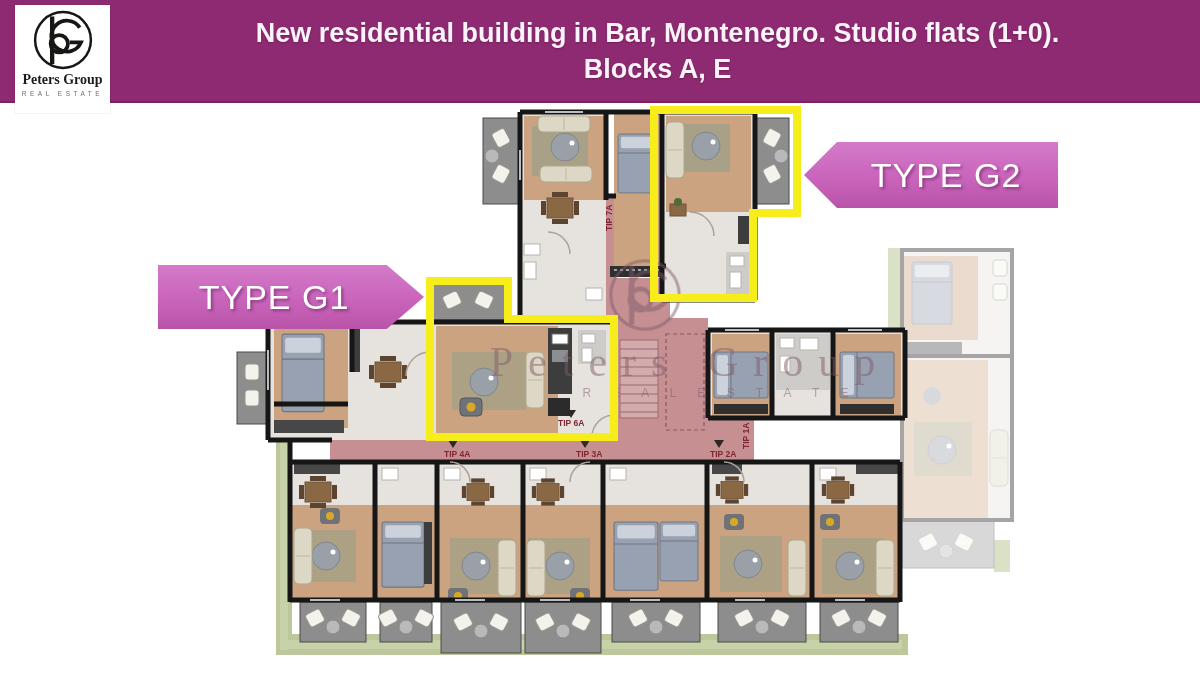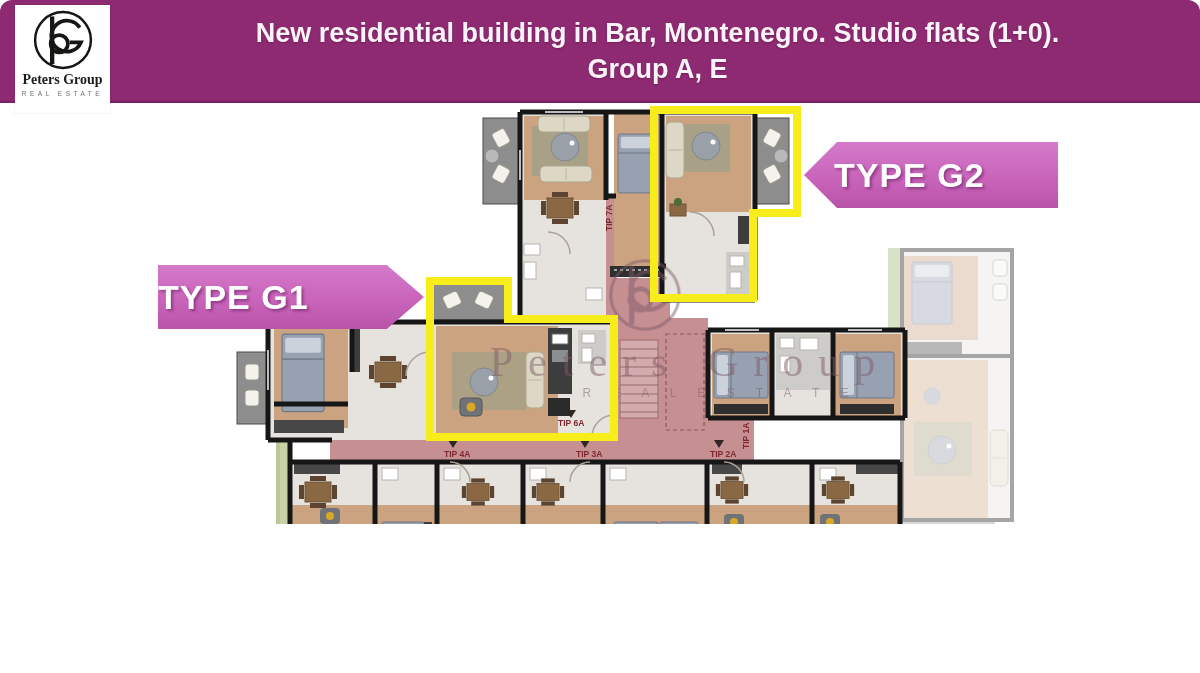--- a/index.html
+++ b/index.html
@@ -1,55 +1,55 @@
 <!DOCTYPE html>
 <html><head>
 <meta charset="utf-8">
 <style>
   html,body{margin:0;padding:0;background:#ffffff;}
-  .stage{position:relative;width:1200px;height:524px;background:#ffffff;overflow:hidden;
-         font-family:"Liberation Sans",sans-serif;border-radius:12px;}
+  .stage{position:relative;width:1200px;height:673px;background:#ffffff;overflow:hidden;
+         font-family:"Liberation Sans",sans-serif;}
   
   .header-bar{position:absolute;left:0;top:0;width:1200px;height:101px;
               background:#8e2a71;border-bottom:2px solid #7a2260;}
   .header-title{position:absolute;left:115px;right:0;top:0;height:101px;
                 display:flex;flex-direction:column;align-items:center;justify-content:center;
                 color:#fbf3fa;font-weight:bold;font-size:27px;line-height:36px;
                 text-shadow:0 1px 2px rgba(60,10,50,.35);}
   
   .logo-box{position:absolute;left:15px;top:5px;width:95px;height:108px;background:#ffffff;
             display:flex;flex-direction:column;align-items:center;box-shadow:0 0 0 1px rgba(0,0,0,0.04);}
   .logo-box svg{margin-top:4px;}
   .logo-name{font-family:"Liberation Serif",serif;font-weight:bold;font-size:14px;color:#1c1c1a;
              margin-top:1px;white-space:nowrap;}
   .logo-tagline{font-size:6.5px;letter-spacing:3.5px;color:#6b6b6b;margin-top:2px;white-space:nowrap;}
   
   .plan-svg{position:absolute;left:0;top:0;width:1200px;height:673px;}
   
-  .banner{position:absolute;display:flex;align-items:center;
-          color:#ffffff;font-weight:bold;font-size:34px;letter-spacing:1px;
+  .banner{position:absolute;display:flex;align-items:center;justify-content:center;
+          color:#ffffff;font-weight:normal;font-size:34px;letter-spacing:1px;
           text-shadow:2px 2px 3px rgba(90,20,80,.5);
           background:linear-gradient(180deg,#d47ac9 0%,#c964bb 55%,#b854a8 100%);
           filter:drop-shadow(2px 3px 3px rgba(0,0,0,.25));}
   .banner-g1{left:158px;top:265px;width:266px;height:64px;padding-right:34px;box-sizing:border-box;
              clip-path:polygon(0 0,86% 0,100% 50%,86% 100%,0 100%);}
   .banner-g2{left:804px;top:142px;width:254px;height:66px;padding-left:30px;box-sizing:border-box;
              clip-path:polygon(100% 0,13% 0,0 50%,13% 100%,100% 100%);}
   text{font-family:"Liberation Sans",sans-serif;}
   .wm-name{font-family:"Liberation Serif",serif;}
 </style>
 </head>
 <body>
 
 <div class="stage">
 
   <div class="header-bar"></div>
   <div class="header-title">
     <div>New residential building in Bar, Montenegro. Studio flats (1+0).</div>
-    <div>Group A, E</div>
+    <div>Blocks A, E</div>
   </div>
 
   <svg class="plan-svg" viewBox="0 0 1200 673">
     <defs>
       <symbol id="pgmark" viewBox="0 0 100 100">
         <circle cx="50" cy="50" r="45" fill="none" stroke="currentColor" stroke-width="4"></circle>
         <path d="M77,30 A25,25 0 1 0 79,54 L61,54" fill="none" stroke="currentColor" stroke-width="6"></path>
         <rect x="29" y="12" width="7" height="77" fill="currentColor"></rect>
         <circle cx="44" cy="56" r="14" fill="none" stroke="currentColor" stroke-width="6"></circle>
       </symbol>

